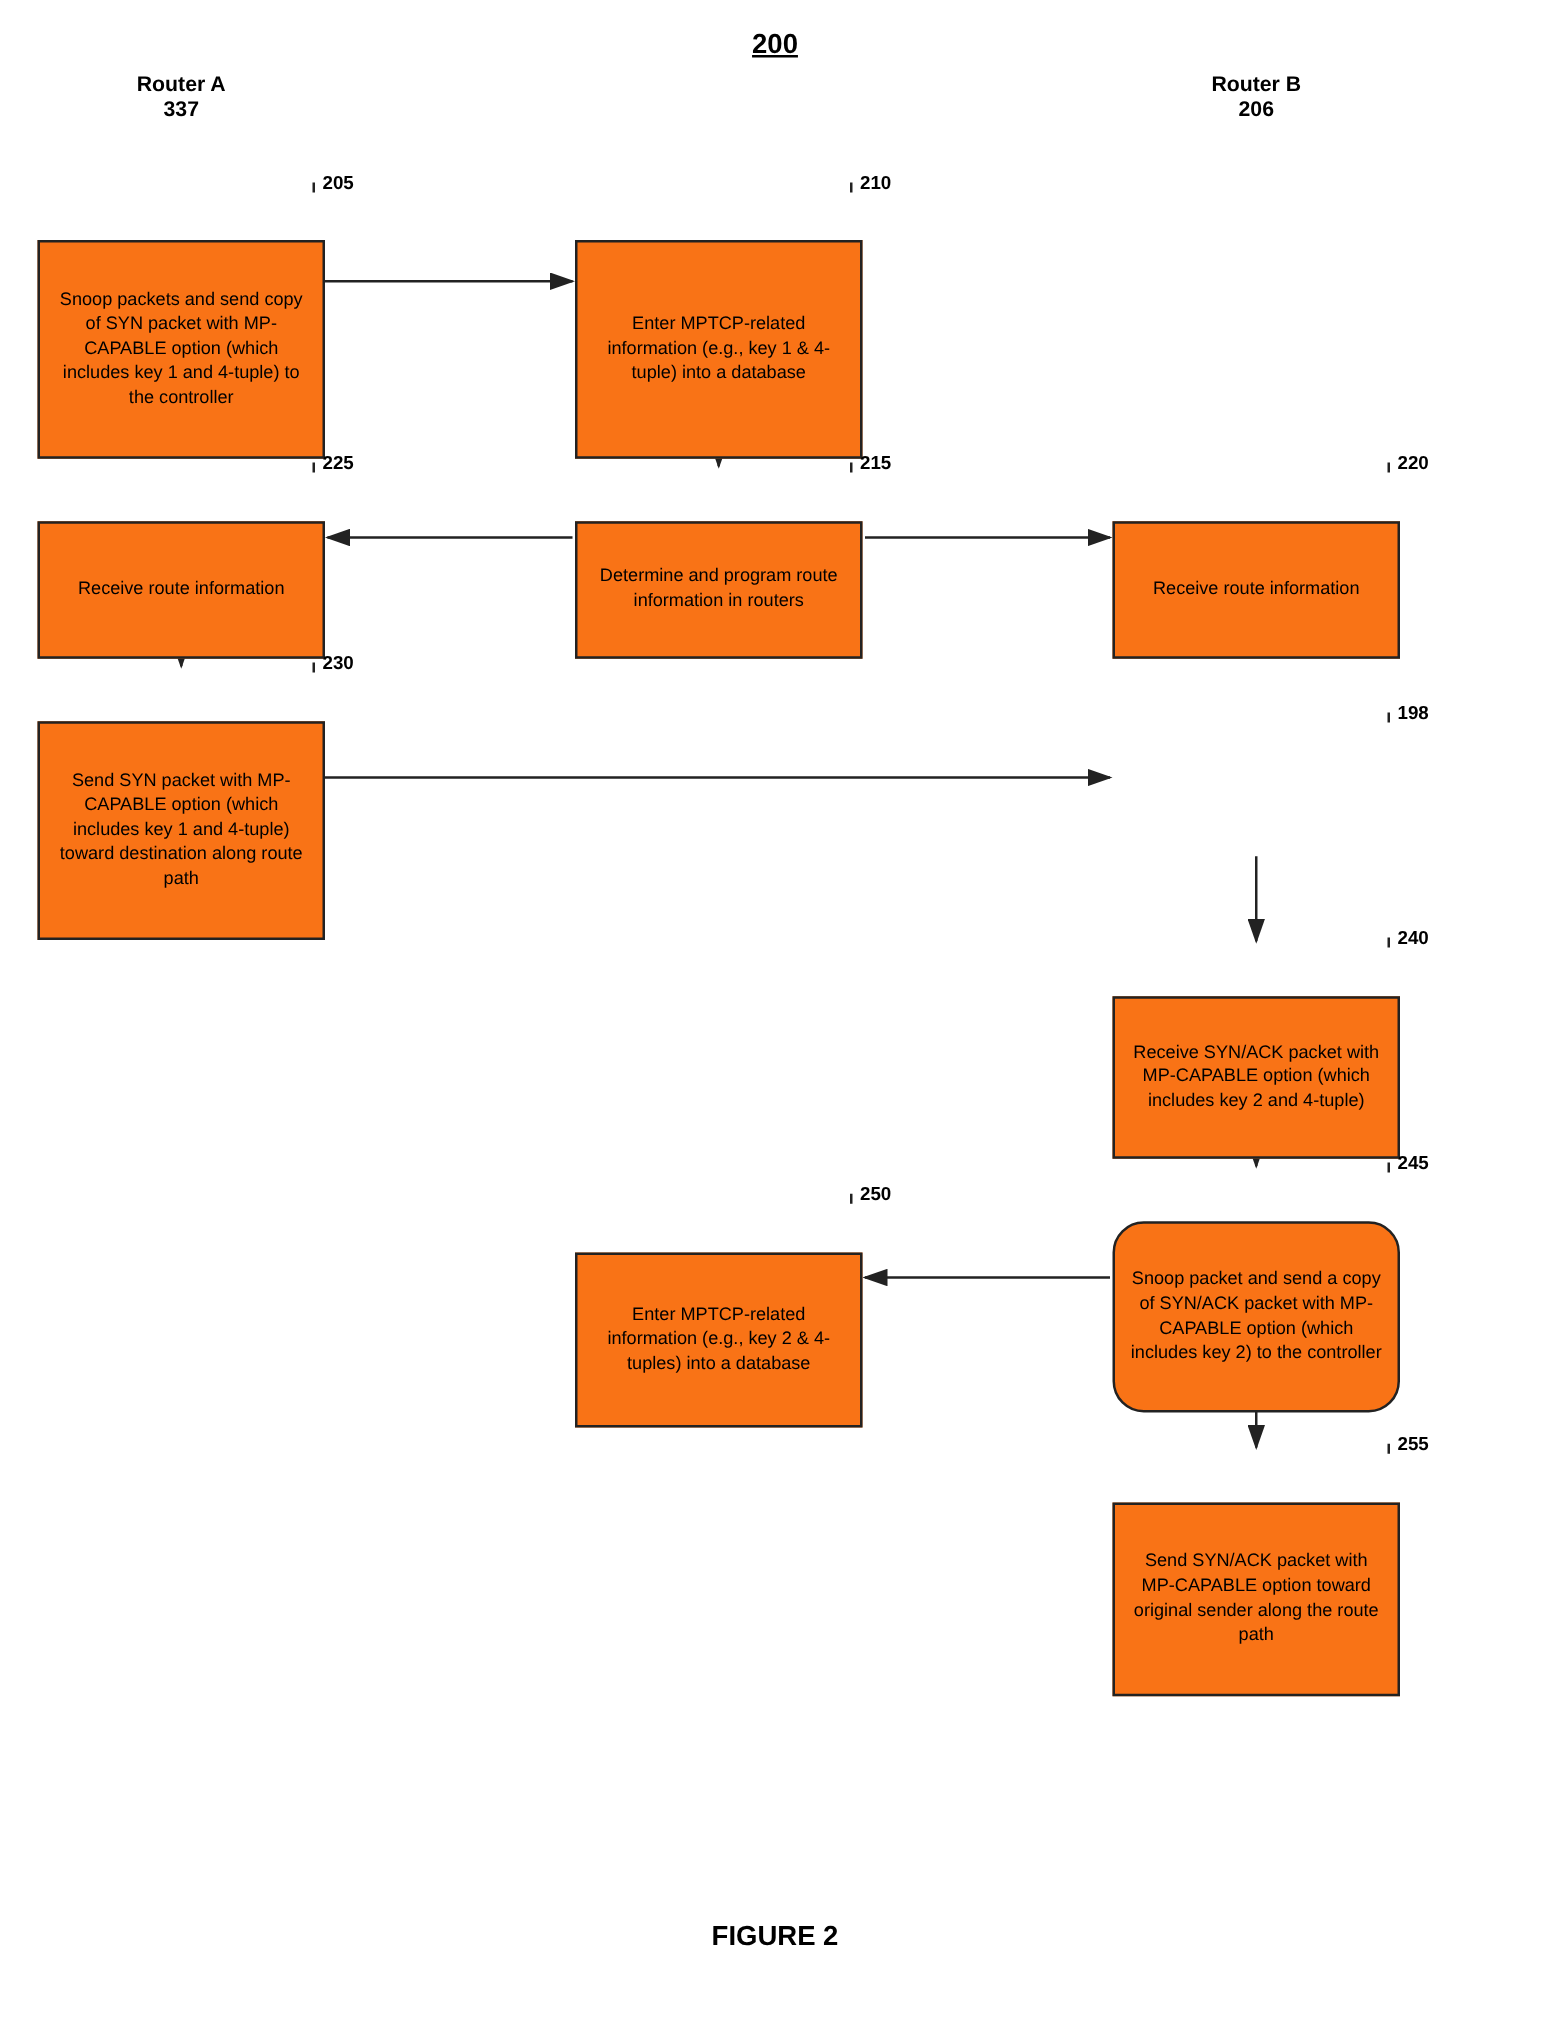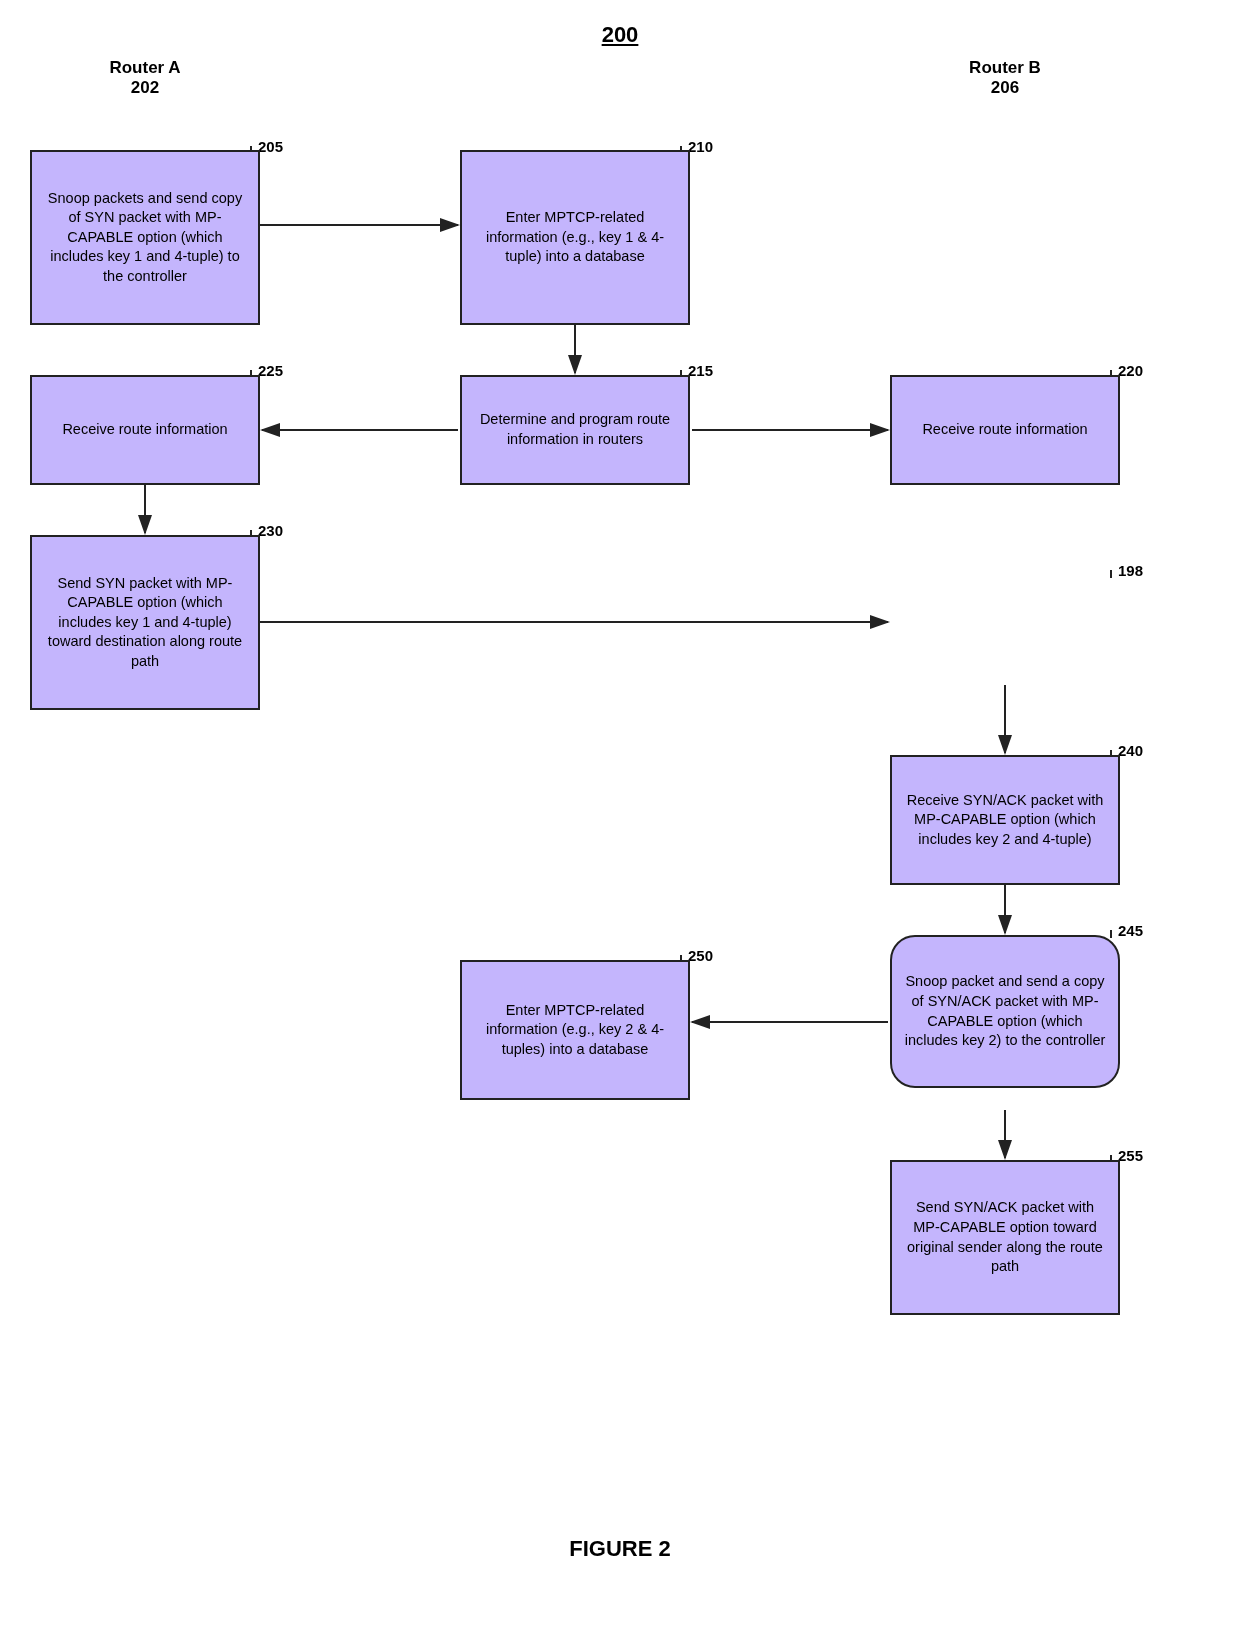--- a/index.html
+++ b/index.html
@@ -32,28 +32,29 @@
       font-size: 17px;
       font-weight: bold;
     }
     .col-header .col-num {
       font-size: 17px;
       font-weight: bold;
     }
     .flow-box {
       position: absolute;
       border: 2px solid #222;
-      background: #c4b5fd;
+      background: #f97316;
       text-align: center;
       font-size: 14.5px;
       line-height: 1.35;
       display: flex;
       align-items: center;
       justify-content: center;
       padding: 8px 10px;
+      margin-top: 42px;
     }
     .ref-label {
       position: absolute;
       font-size: 15px;
       font-weight: bold;
     }
     svg.arrows {
       position: absolute;
       top: 0; left: 0;
       width: 1240px;
@@ -71,21 +72,21 @@
   </style>
 </head>
 <body>
 
 <div class="diagram-container">
 
   <div class="fig-title">200</div>
 
   <div class="col-header" style="left:30px; top:58px; width:230px;">
     <div>Router A</div>
-    <div class="col-num">202</div>
+    <div class="col-num">337</div>
   </div>
   <div class="col-header" style="left:890px; top:58px; width:230px;">
     <div>Router B</div>
     <div class="col-num">206</div>
   </div>
 
   <svg class="arrows">
     <defs>
       <marker id="arrowhead" markerWidth="10" markerHeight="7" refX="9" refY="3.5" orient="auto">
         <polygon points="0 0, 10 3.5, 0 7" fill="#222"></polygon>

